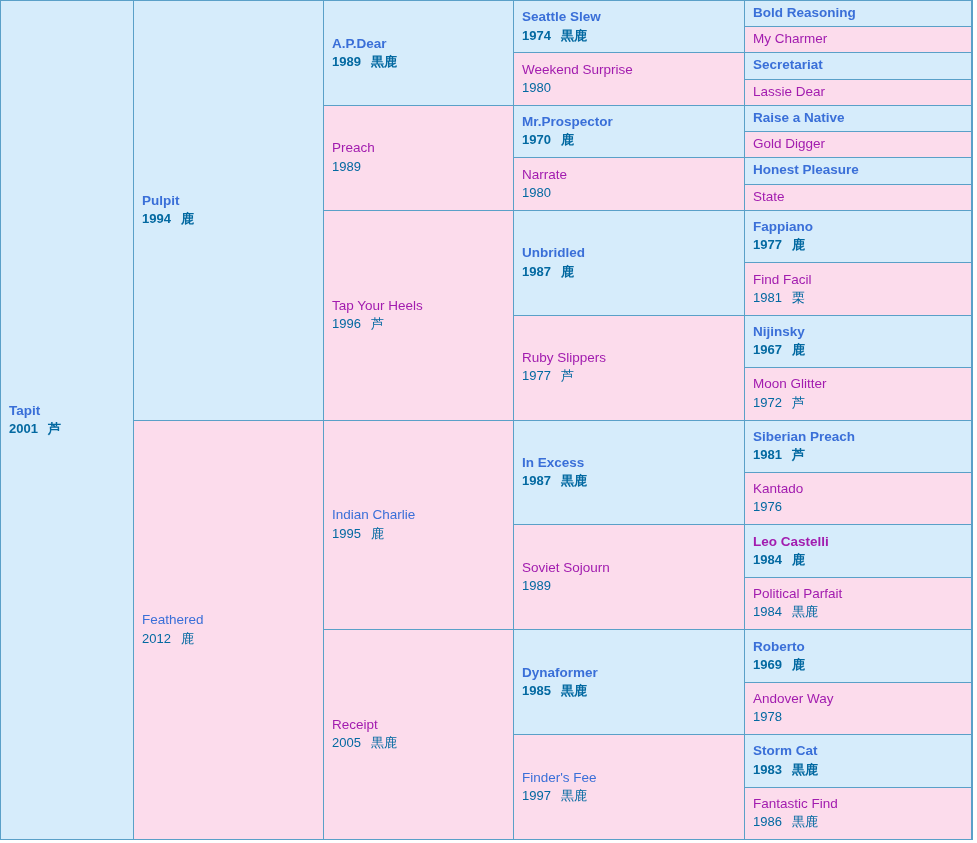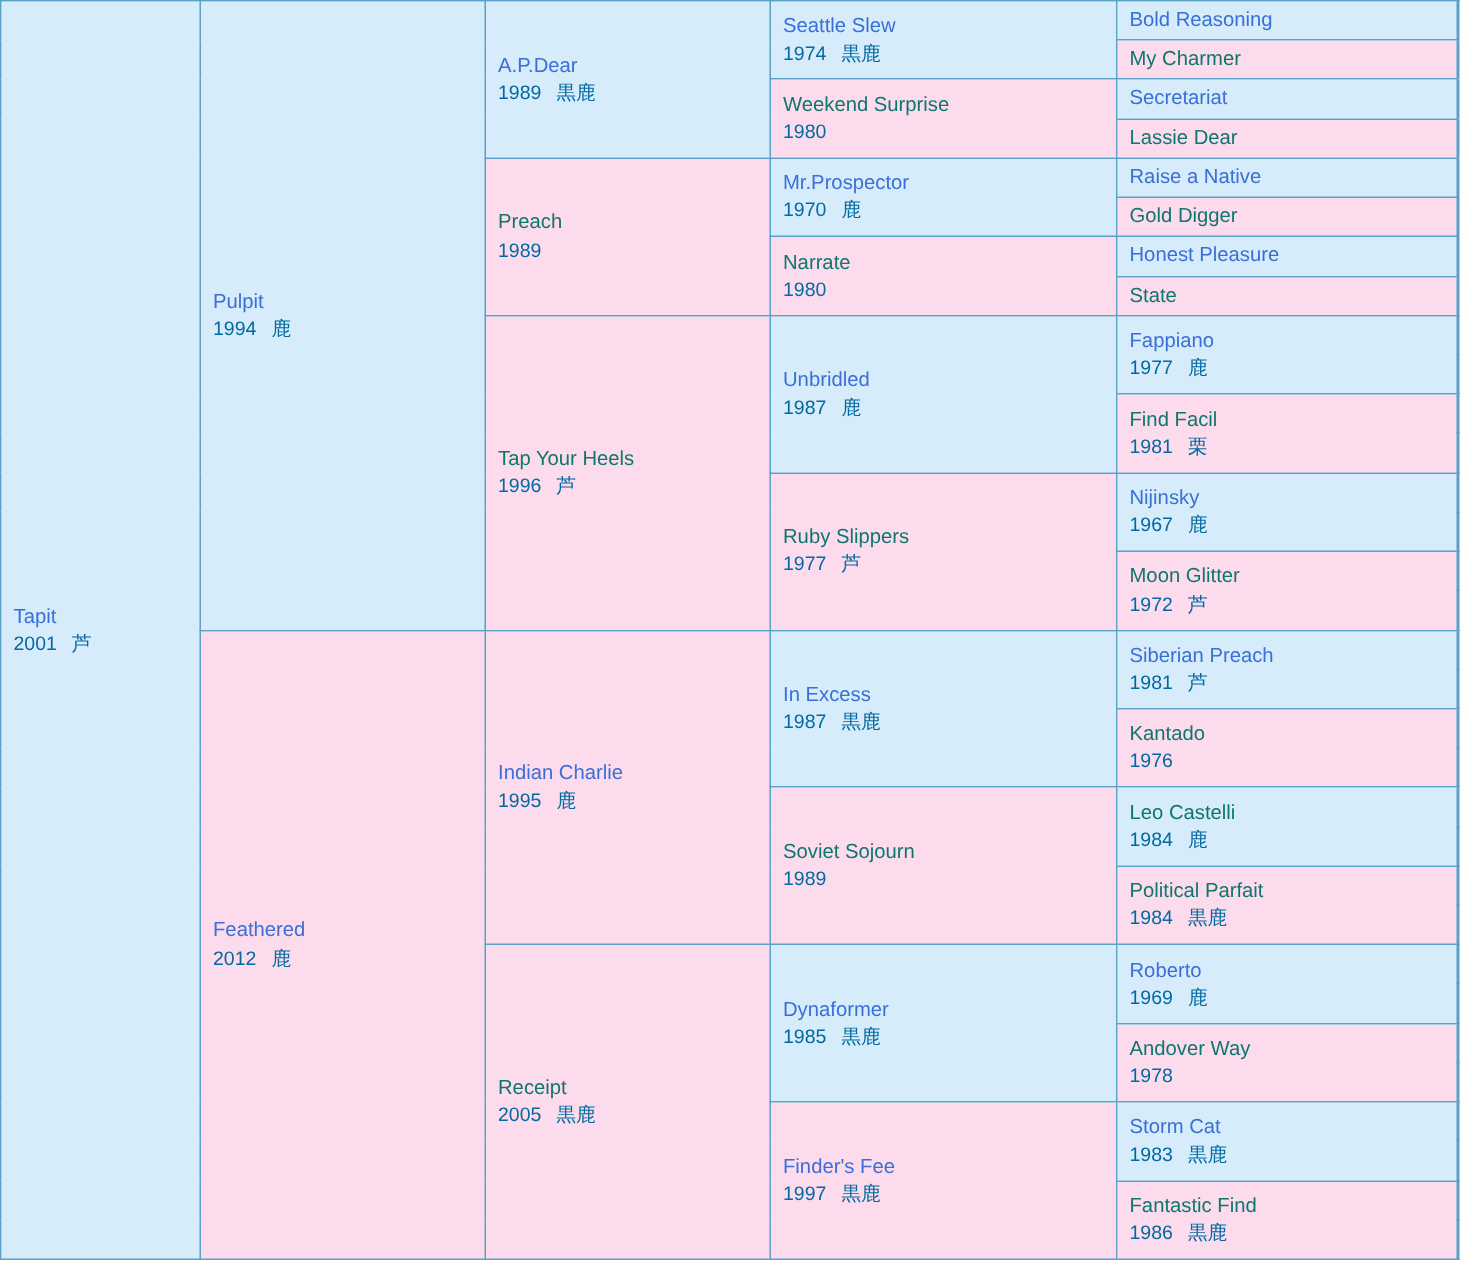--- a/index.html
+++ b/index.html
@@ -24,30 +24,30 @@
   table.ped td {
     border: 1px solid #5aa0c8;
     vertical-align: middle;
     padding: 3px 6px 4px 8px;
     font-size: 13.5px;
     line-height: 1.35;
     color: #000000;
     overflow: hidden;
   }
   
-  .sire  { background: #d6ecfb; }
+  .sire  { background: #d6ecfb; font-weight: bold; }
   .dam   { background: #fcdcec; }
 
   .name {
     display: block;
     font-size: 13.5px;
     white-space: nowrap;
   }
   .name.link { color: #3a6fd8; }
-  .name.plain { color: #0f766e; }
+  .name.plain { color: #a21caf; }
   .sub {
     display: block;
     font-size: 13px;
     color: #0369a1;
     white-space: nowrap;
   }
   .sub .yr { margin-right: 10px; }
   
   col.c0 { width: 133px; }
   col.c1 { width: 190px; }

